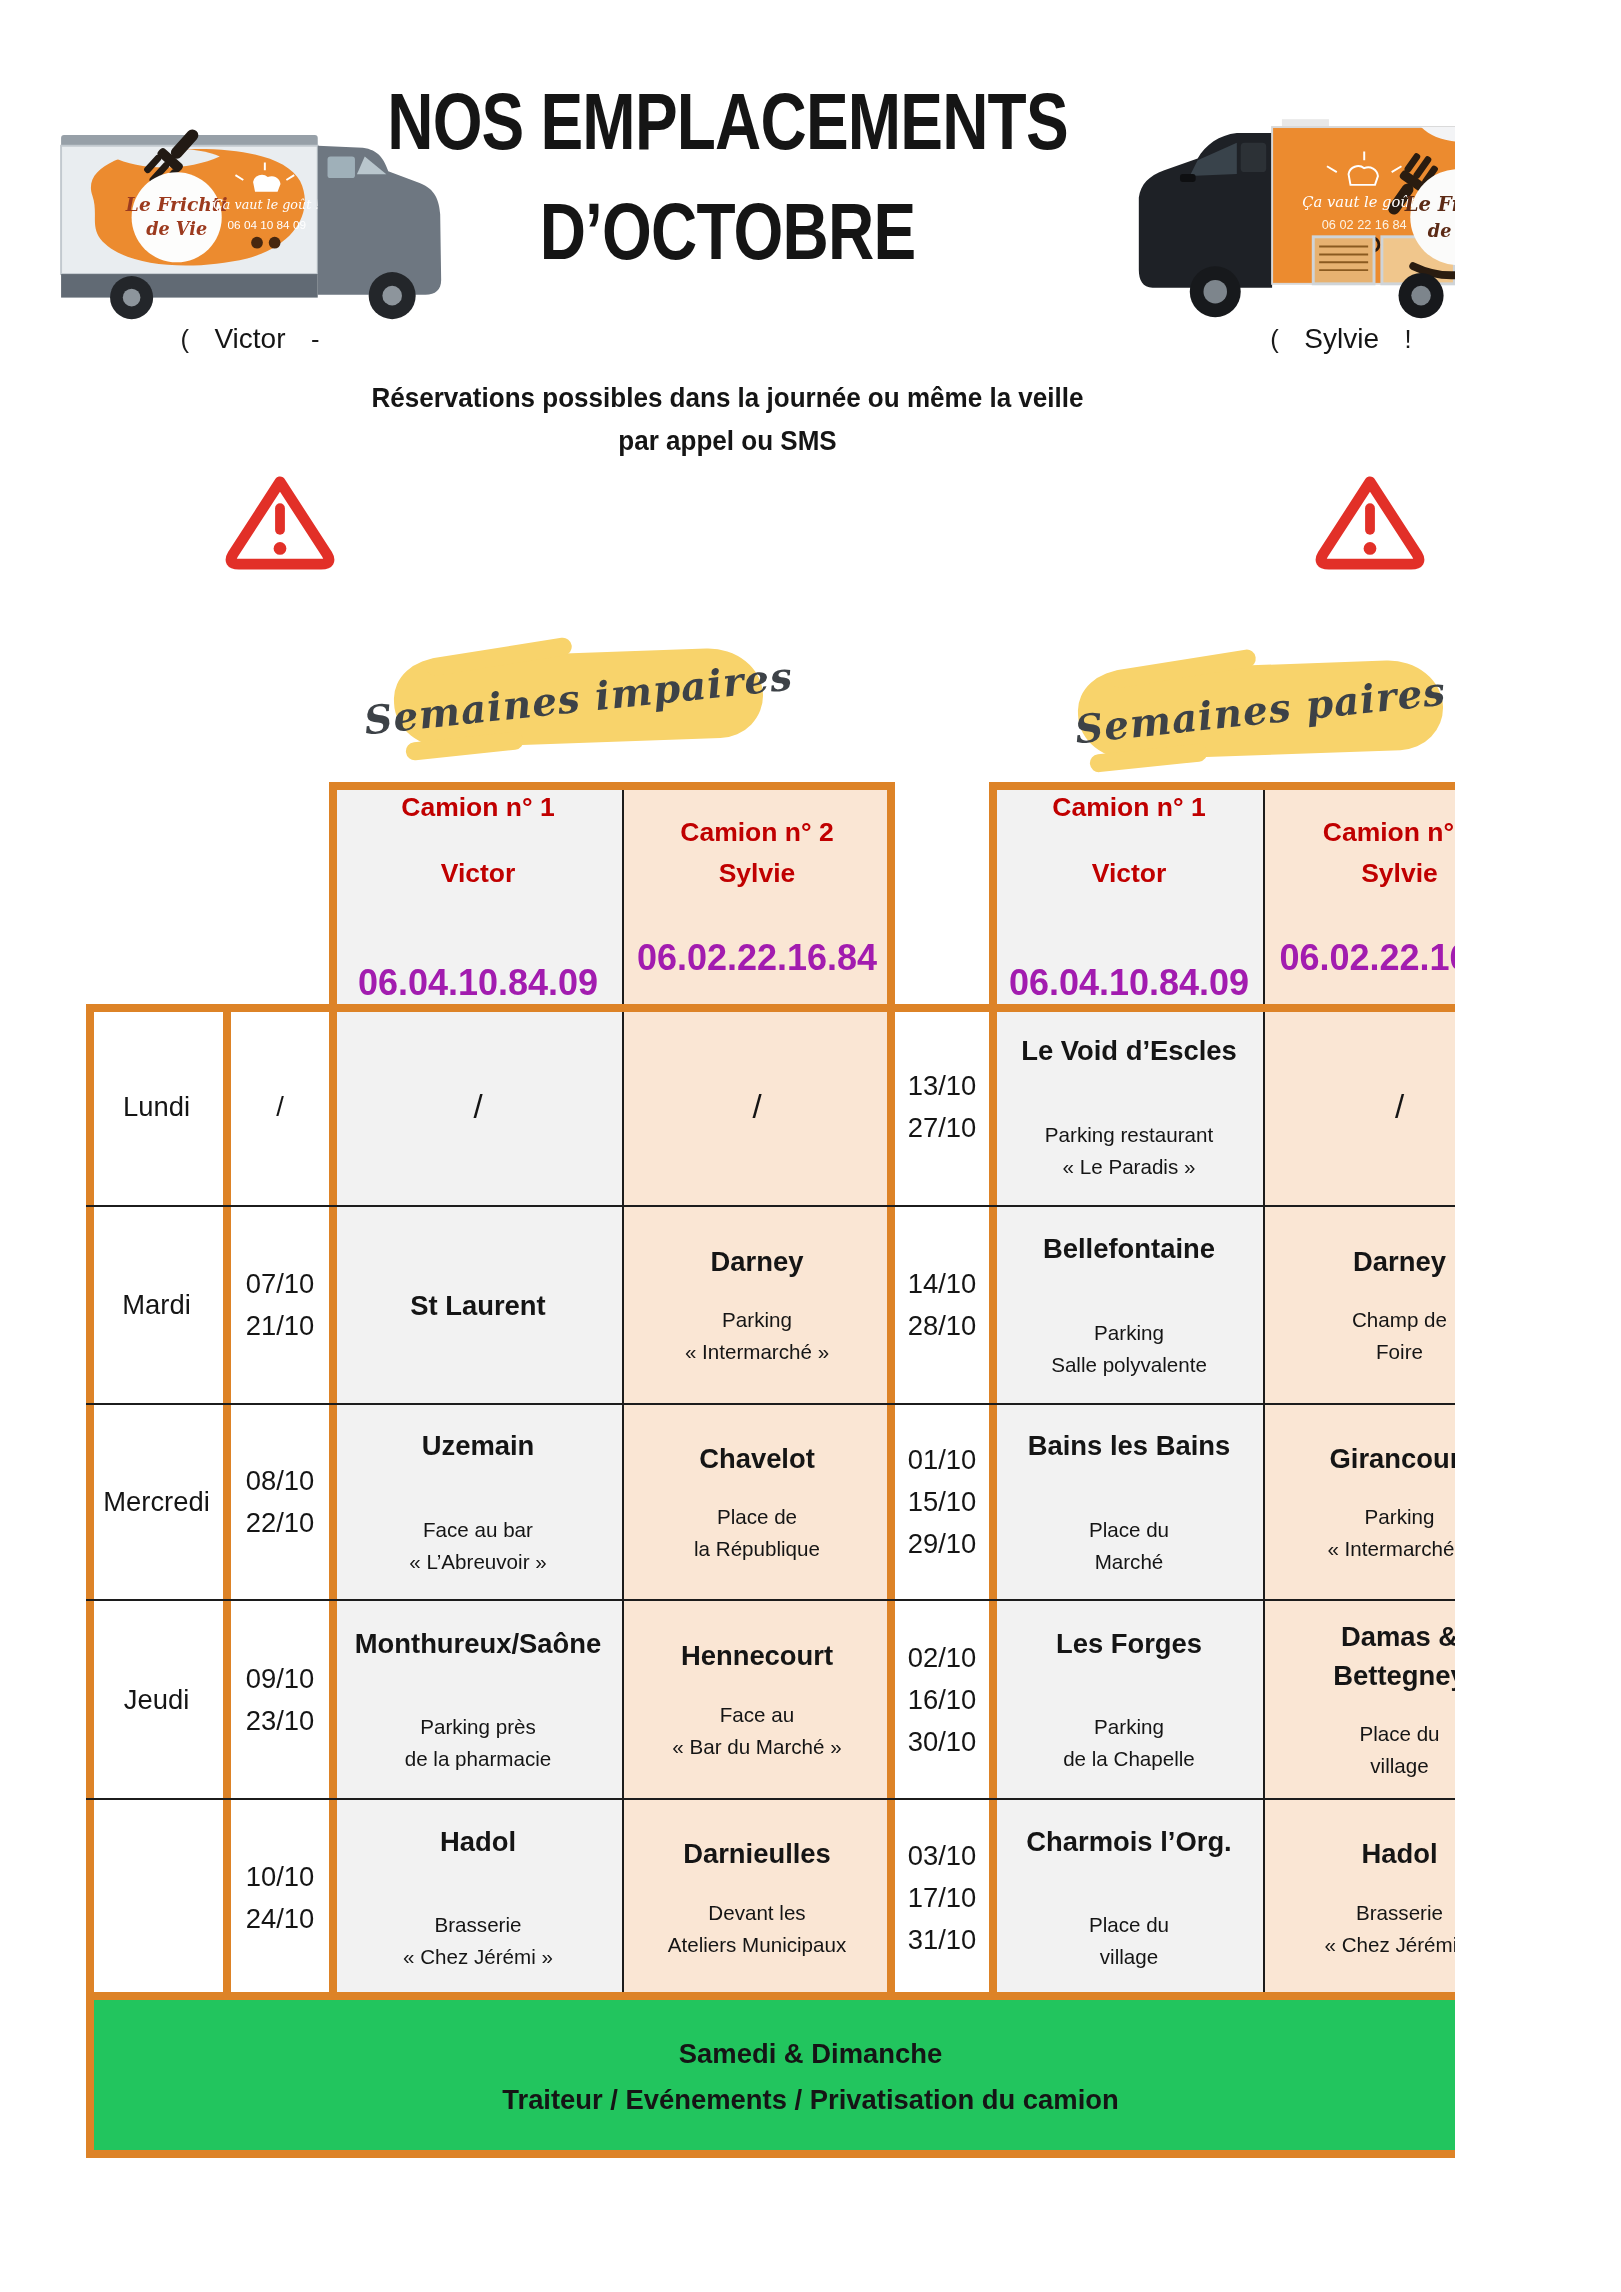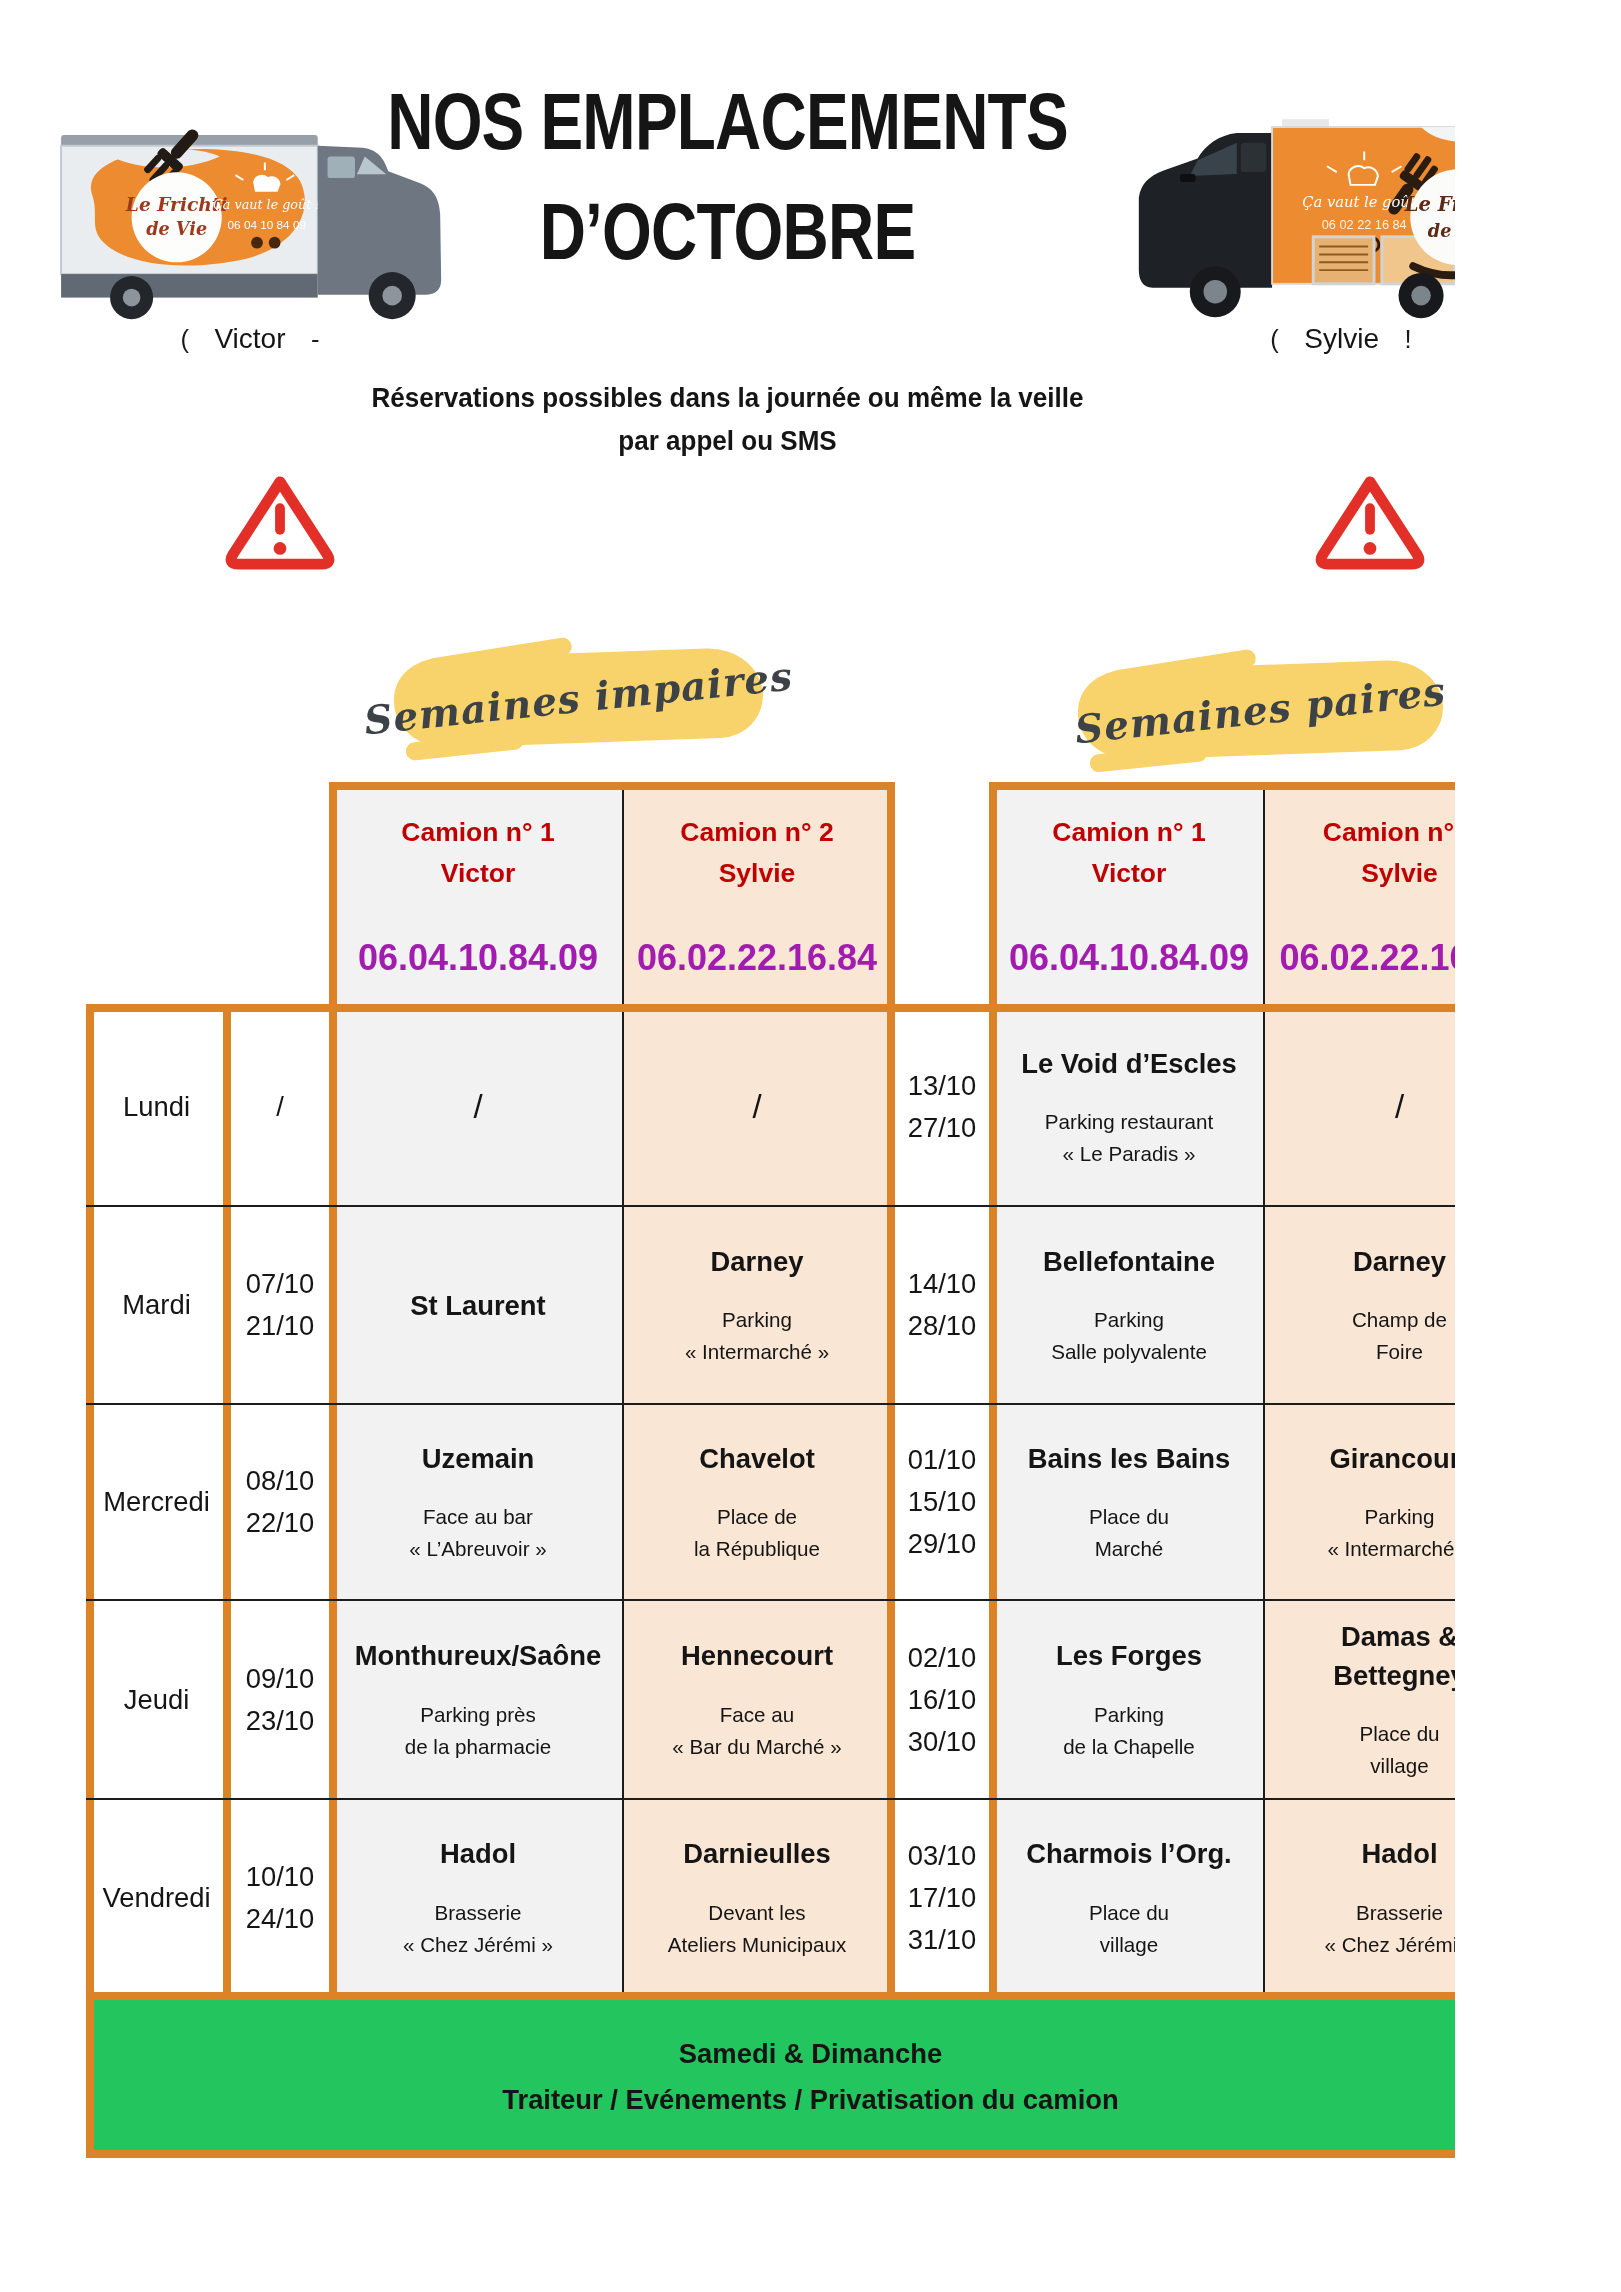--- a/index.html
+++ b/index.html
@@ -62,21 +62,21 @@
   .c-i2{left:537px;width:268px;}
   .c-d2{left:805px;width:102px;}
   .c-p1{left:907px;width:272px;}
   .c-p2{left:1178px;width:271px;}
   .r-h{top:0;height:226px;}
   .r-0{top:226px;height:198px;}
   .r-1{top:424px;height:198px;}
   .r-2{top:622px;height:196px;}
   .r-3{top:818px;height:199px;}
   .r-4{top:1017px;height:197px;}
-  .bg-gray{background:#f2f2f2;}
+  .bg-gray{background:#f2f2f2;gap:25px;}
   .bg-peach{background:#fae6d4;}
 
   .hdr-name{font-weight:bold;color:#c00000;font-size:26.5px;line-height:41px;}
   .hdr-phone{font-weight:bold;color:#a21caf;font-size:36px;margin-top:43px;}
   .day-label{font-size:27.4px;}
   .dates-label{font-size:27.4px;line-height:42px;}
   .loc-title{font-weight:bold;font-size:27.4px;line-height:39px;}
   .loc-desc{font-size:20.6px;line-height:32px;margin-top:23.5px;}
   .slash{font-size:33px;font-weight:300;}
 
@@ -345,23 +345,20 @@
       <div class="loc-desc preline">Parking
 de la Chapelle</div>
     </div>
     <div class="cell c-p2 r-3 bg-peach">
       <div class="loc-title preline">Damas &amp;
 Bettegney</div>
       <div class="loc-desc preline">Place du
 village</div>
     </div>
 
-    <div class="cell c-day r-4">
-        <div class="day-label">Vendredi</div>
-      </div>
     <div class="cell c-d1 r-4">
         <div class="dates-label preline">10/10
 24/10</div>
       </div>
     <div class="cell c-i1 r-4 bg-gray">
       <div class="loc-title preline">Hadol</div>
       <div class="loc-desc preline">Brasserie
 « Chez Jérémi »</div>
     </div>
     <div class="cell c-i2 r-4 bg-peach">

